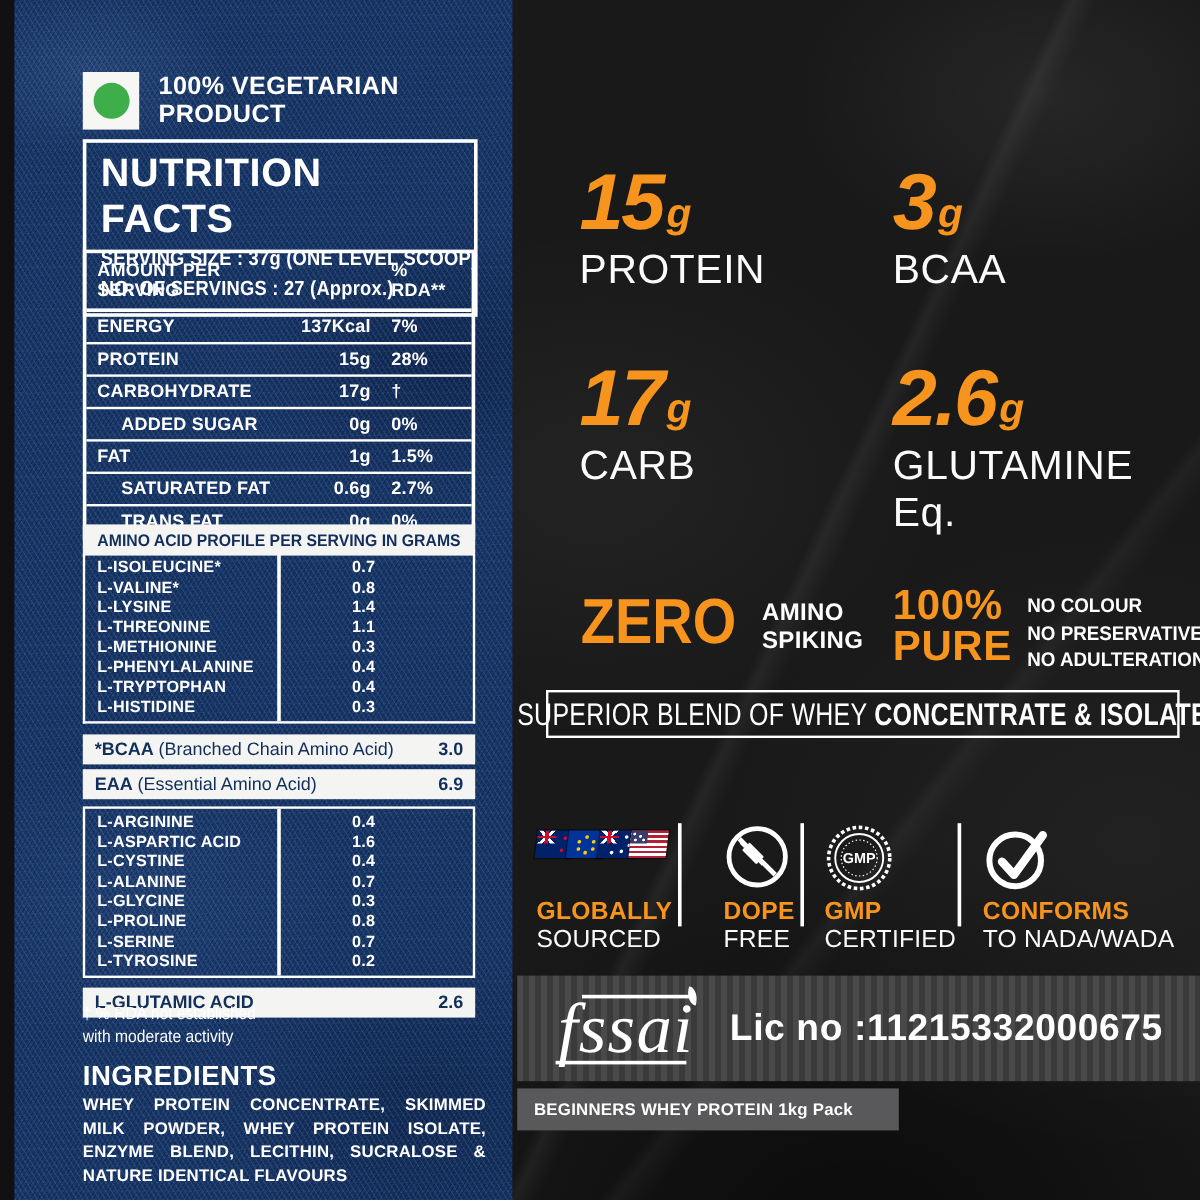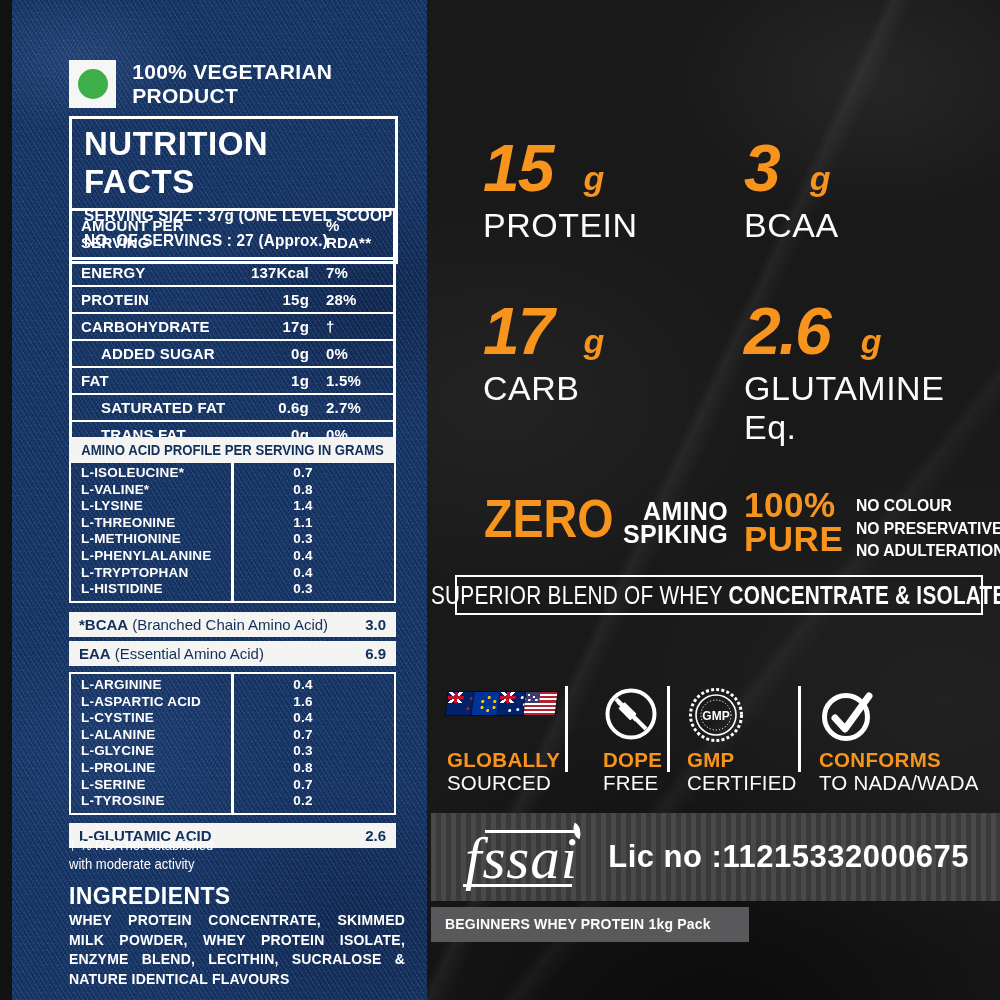--- a/index.html
+++ b/index.html
@@ -69,28 +69,28 @@
     background-image:
       linear-gradient(115deg, transparent 44%, rgba(255,255,255,.05) 45%, transparent 47%),
       linear-gradient(128deg, transparent 63%, rgba(255,255,255,.04) 64%, transparent 66%),
       radial-gradient(300px 200px at 78% 8%, rgba(255,255,255,.06), transparent 70%),
       radial-gradient(420px 300px at 12% 40%, rgba(255,255,255,.045), transparent 70%),
       radial-gradient(500px 380px at 90% 70%, rgba(255,255,255,.035), transparent 70%),
       radial-gradient(600px 500px at 50% 105%, rgba(0,0,0,.6), transparent 70%);}
 
   .stats{position:absolute;left:56px;top:140px;width:505px;display:grid;
     grid-template-columns:261px 1fr;row-gap:58px;}
-  .stat-top{display:flex;align-items:flex-end;gap:28px;}
+  .stat-top{display:flex;align-items:flex-end;}
   .stat-num{font-size:66px;line-height:56px;font-weight:bold;font-style:italic;color:#f7941e;letter-spacing:-2px;}
   .stat-unit{font-size:34px;line-height:36px;font-weight:bold;font-style:italic;color:#f7941e;margin-left:3px;}
   .stat-label{font-size:34px;font-weight:400;margin-top:10px;letter-spacing:.5px;color:#fbfbfb;}
 
   .zero-big{position:absolute;left:57px;top:494px;font-size:53px;line-height:50px;font-weight:800;
     color:#f7941e;letter-spacing:0;transform:scaleX(.88);transform-origin:left center;white-space:nowrap;}
-  .zero-lines{position:absolute;left:196px;top:500px;font-size:25px;font-weight:bold;line-height:23px;letter-spacing:.3px;text-align:right;}
+  .zero-lines{position:absolute;left:208px;top:500px;font-size:20px;font-weight:bold;line-height:23px;letter-spacing:.3px;}
   .pure-big{position:absolute;left:317px;top:488px;font-size:35px;line-height:34px;font-weight:800;
     color:#f7941e;letter-spacing:.5px;}
   .pure-lines{position:absolute;left:429px;top:494px;font-size:16.5px;font-weight:bold;line-height:22.5px;}
   .pure-lines > div{transform:scaleX(.95);transform-origin:left center;white-space:nowrap;}
 
   .banner{position:absolute;left:28px;top:575px;width:528px;height:40px;border:2.5px solid #fff;
     display:flex;align-items:center;justify-content:center;box-sizing:border-box;}
   .banner-inner{white-space:nowrap;transform:scaleX(.8);transform-origin:center;font-size:26px;
     font-weight:400;letter-spacing:.3px;}
   .banner-inner b{font-weight:800;}

